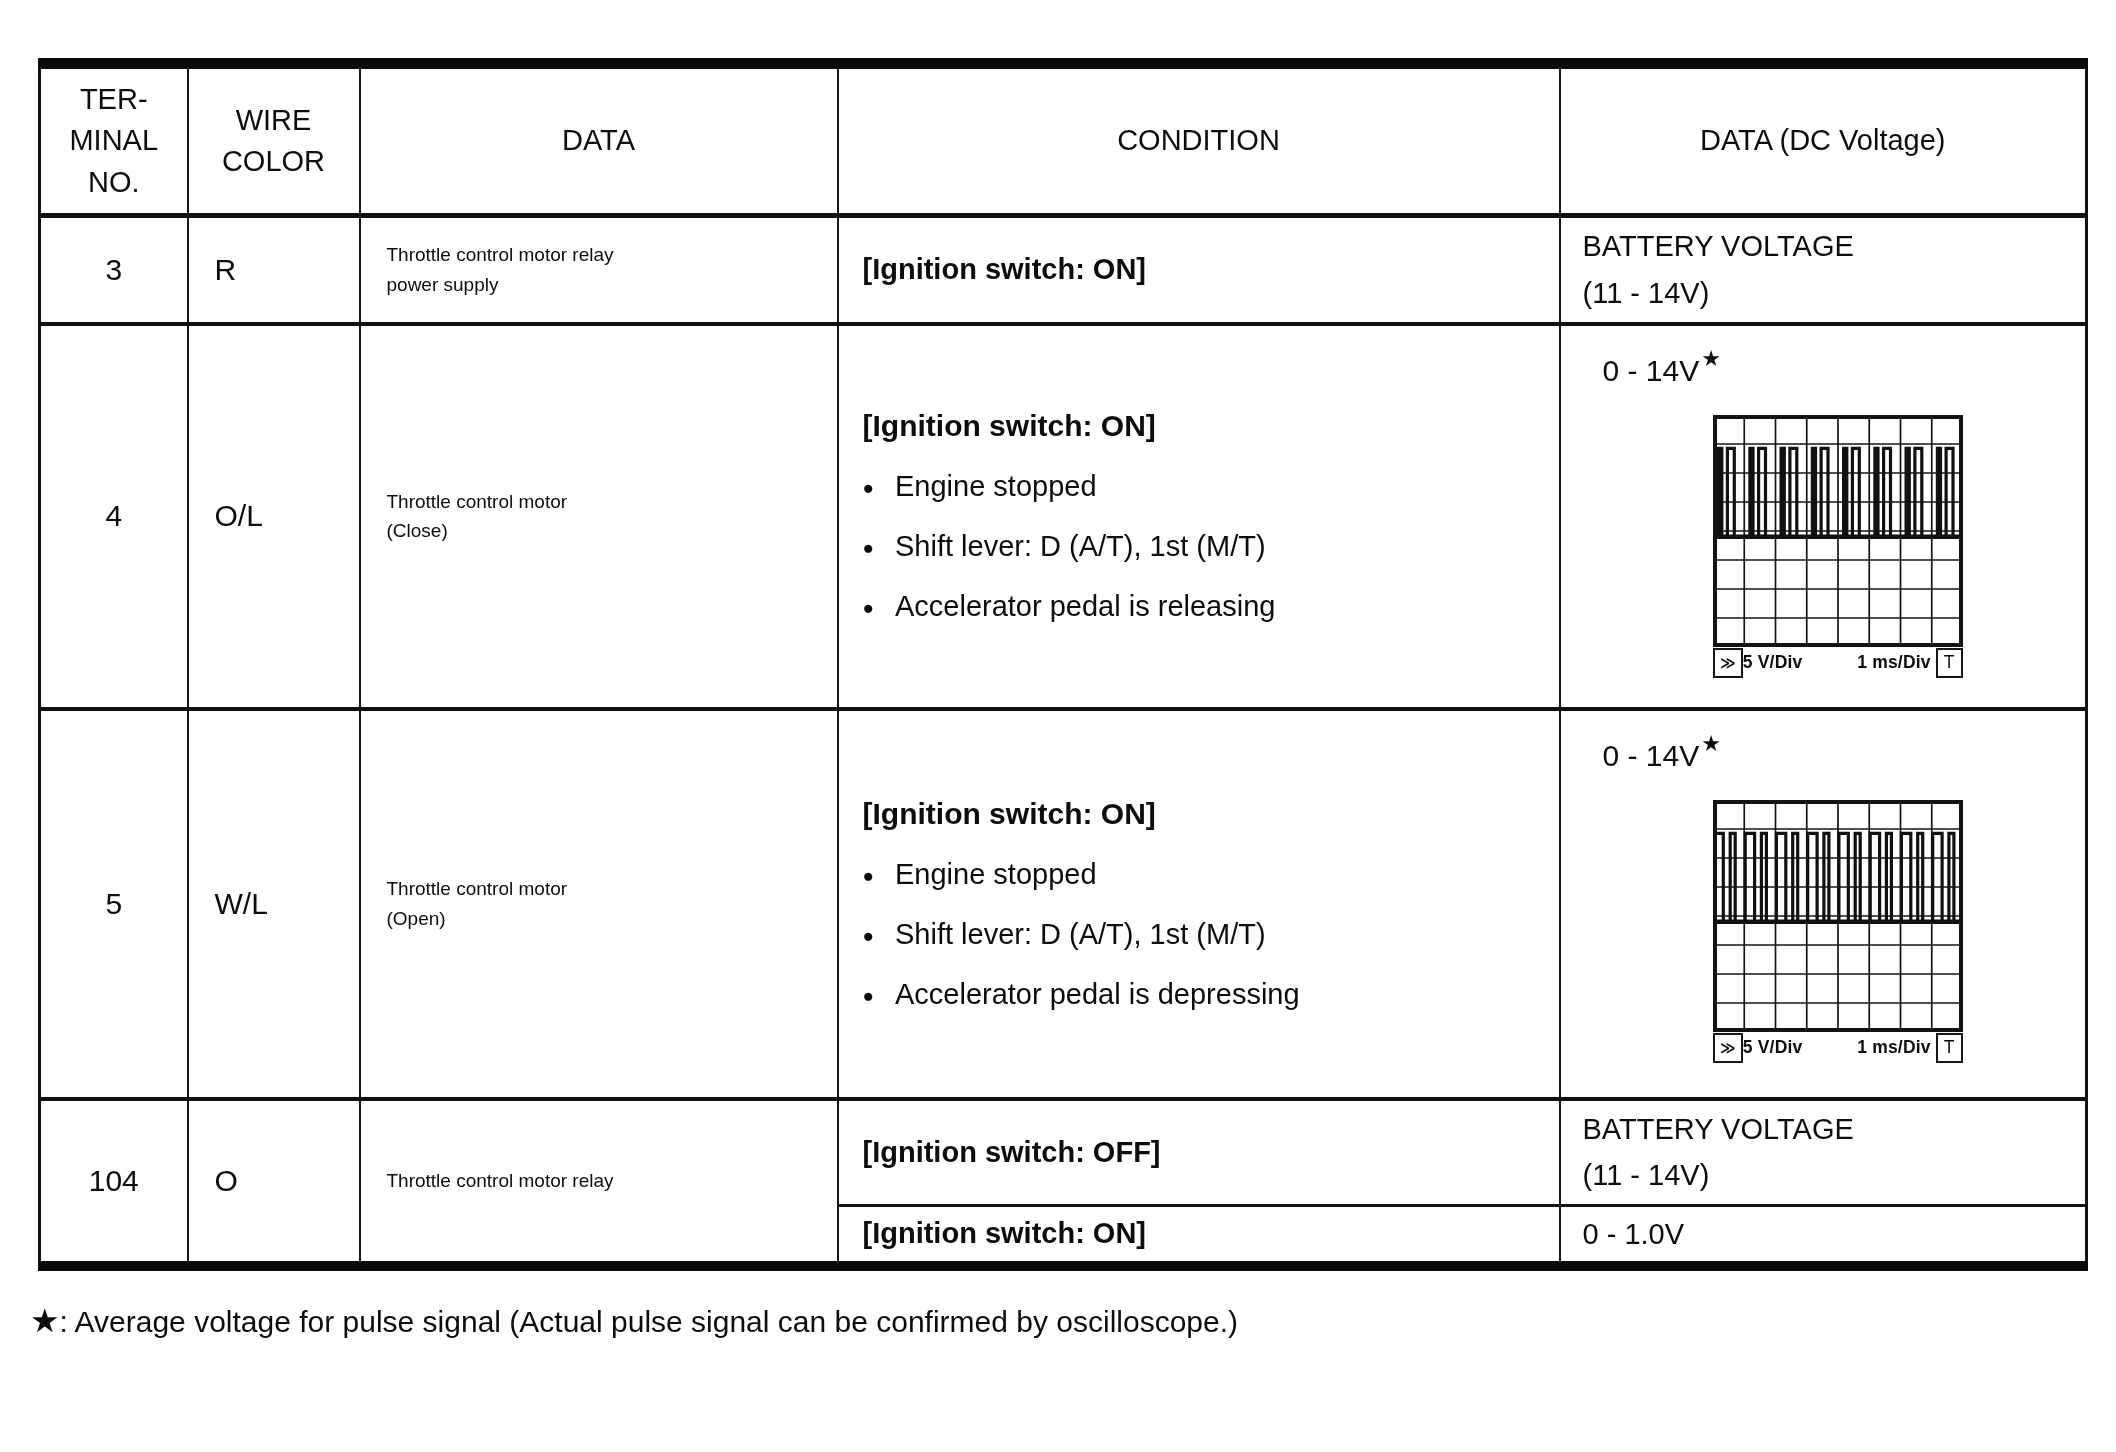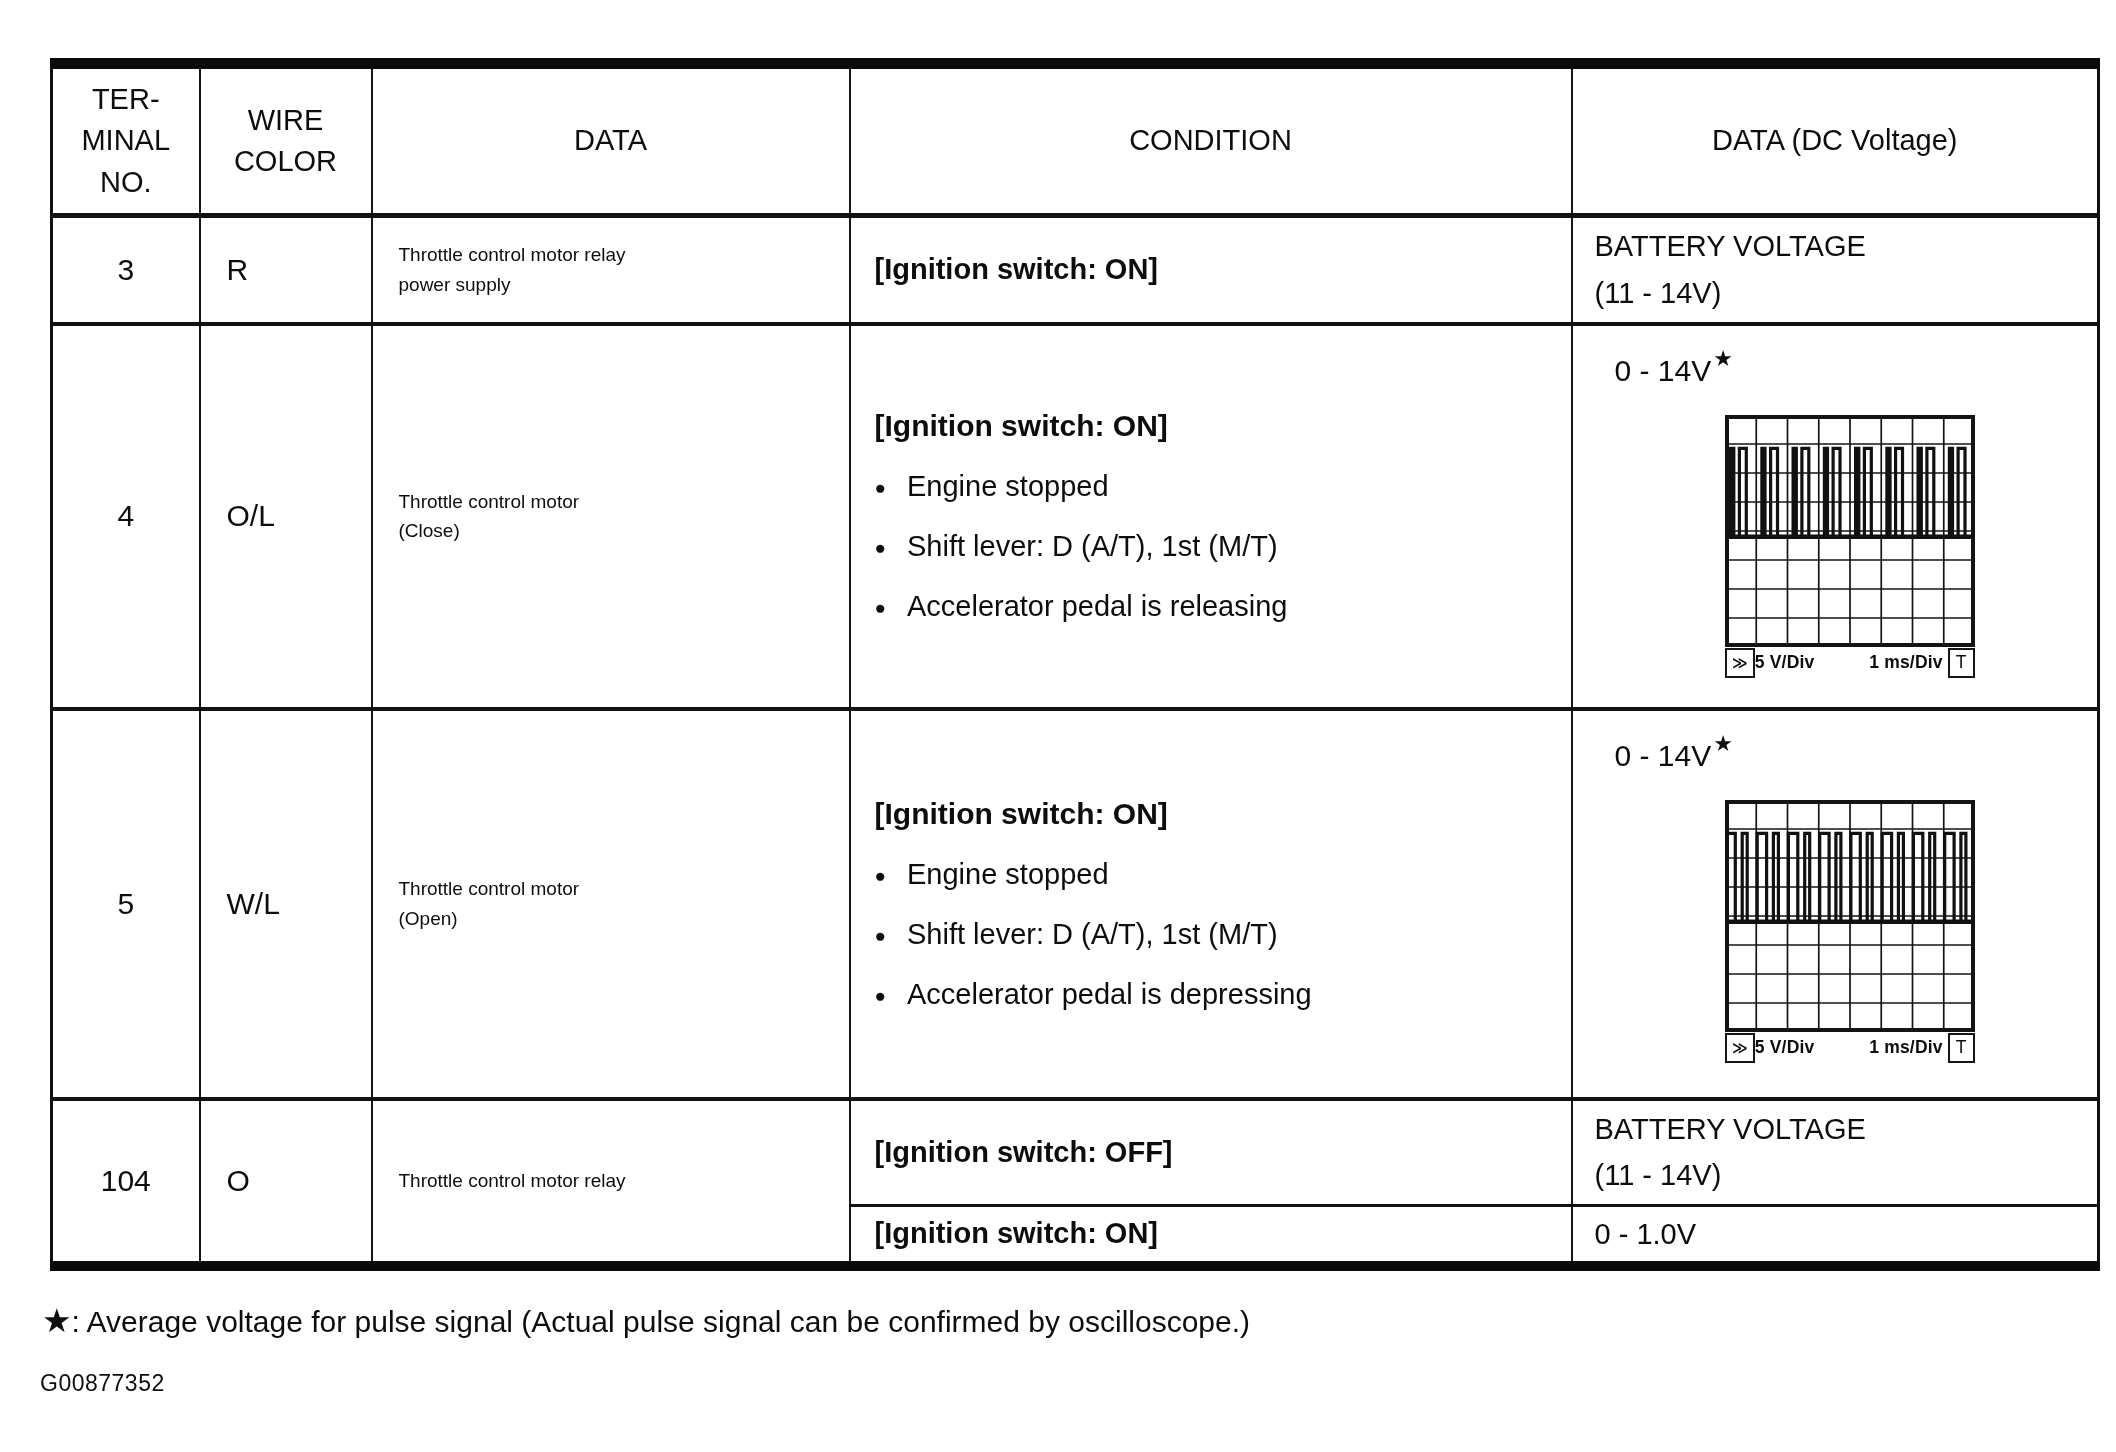--- a/index.html
+++ b/index.html
@@ -4,21 +4,21 @@
 <style>
   html,body{margin:0;padding:0;background:#ffffff;}
   body{
     width:2116px;height:1452px;
     font-family:"Liberation Sans","DejaVu Sans",sans-serif;
     color:#0d0d0d;
     -webkit-font-smoothing:antialiased;
     position:relative;
     overflow:hidden;
   }
-  .page{position:absolute;top:0;left:12px;width:1864px;height:1452px;background:#fff;}
+  .page{position:absolute;top:0;left:0;width:1864px;height:1452px;background:#fff;}
 
   table.spec-table{
     border-collapse:collapse;
     table-layout:fixed;
     width:2047px;
     margin:58px 0 0 38px;
     border:3px solid #111;
     border-top:11px solid #0b0b0b;
     border-bottom:10px solid #0b0b0b;
   }
@@ -246,15 +246,14 @@
         <td class="cond">
           <span class="bold">[Ignition switch: ON]</span>
         </td>
         <td class="data">0 - 1.0V</td>
       </tr>
 
     </tbody>
   </table>
 
   <div class="footnote"><span class="fstar">★</span>: Average voltage for pulse signal (Actual pulse signal can be confirmed by oscilloscope.)</div>
-  <div class="figure-code">G00877352</div>
 
 </div>
 
 </body></html>

